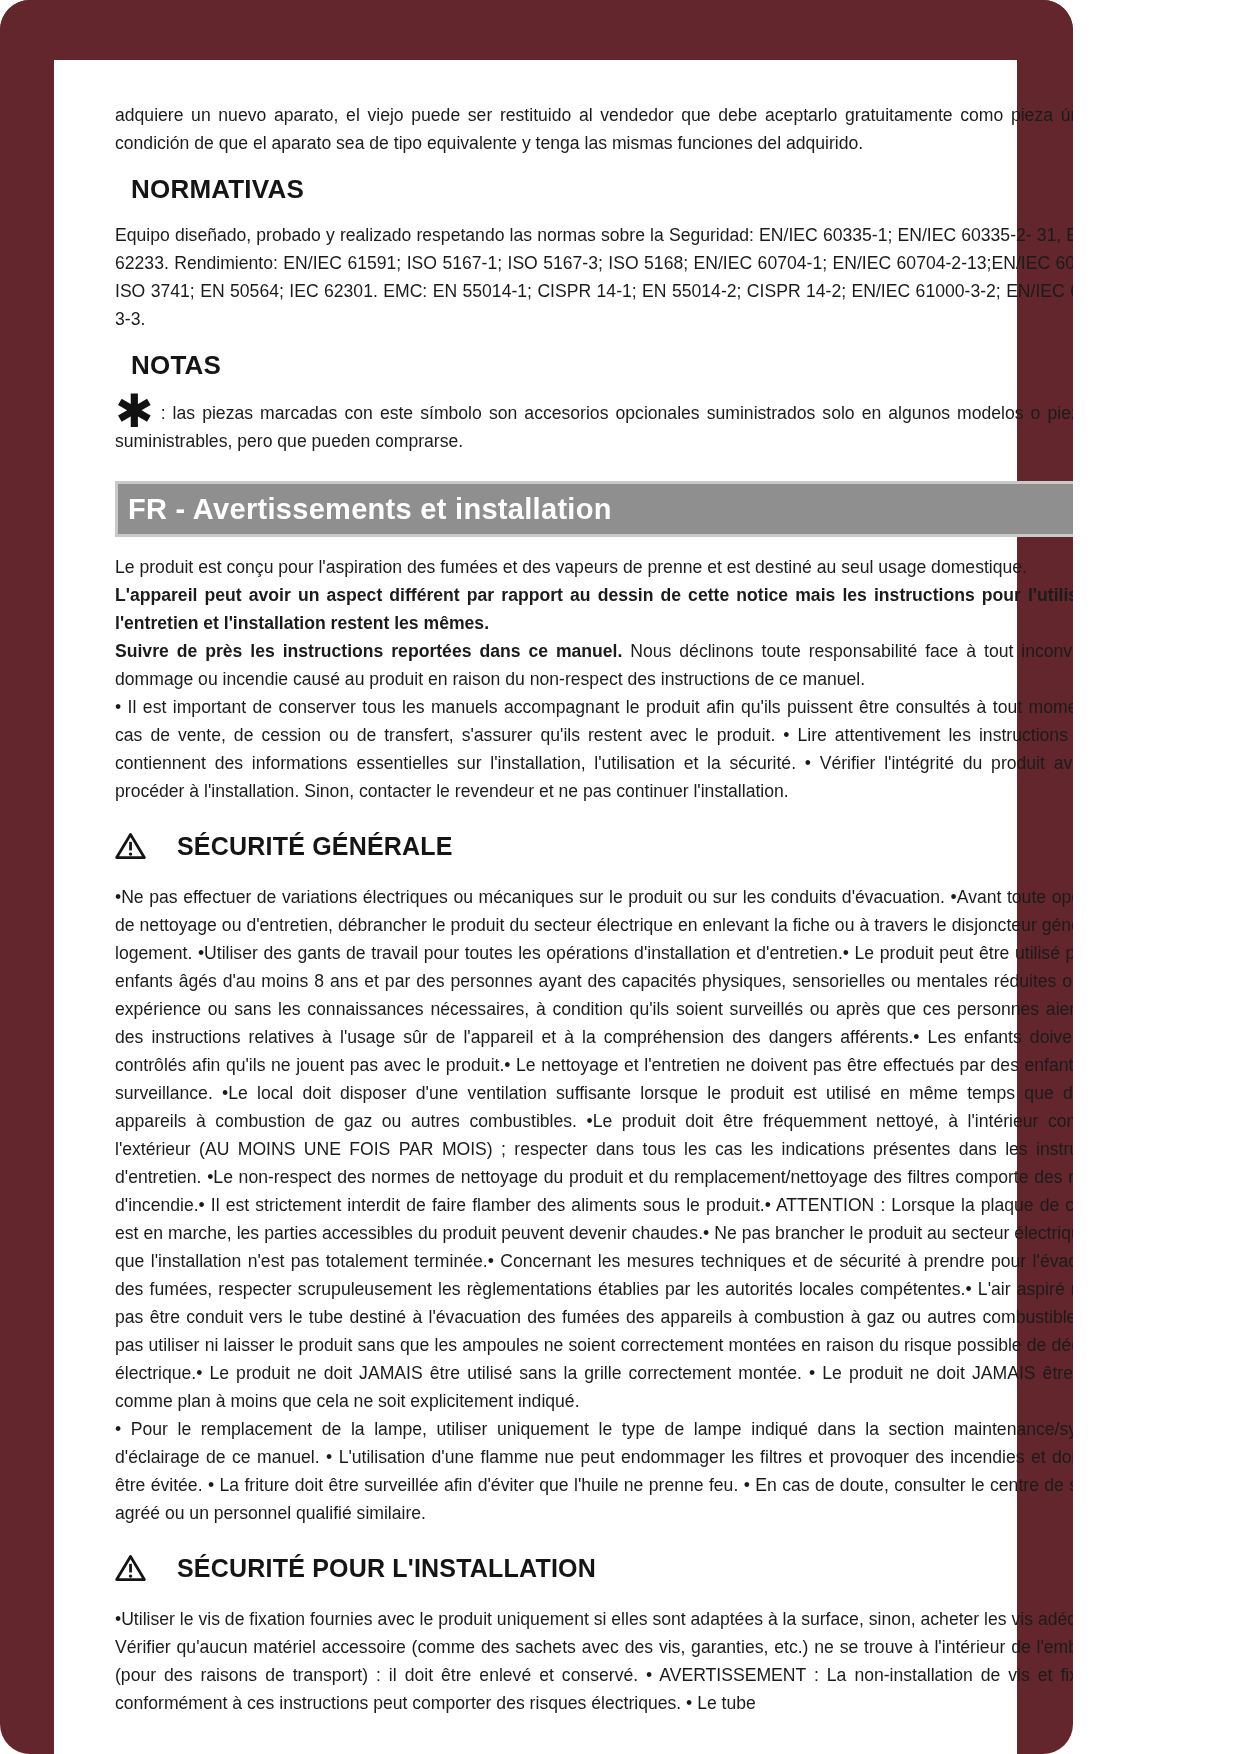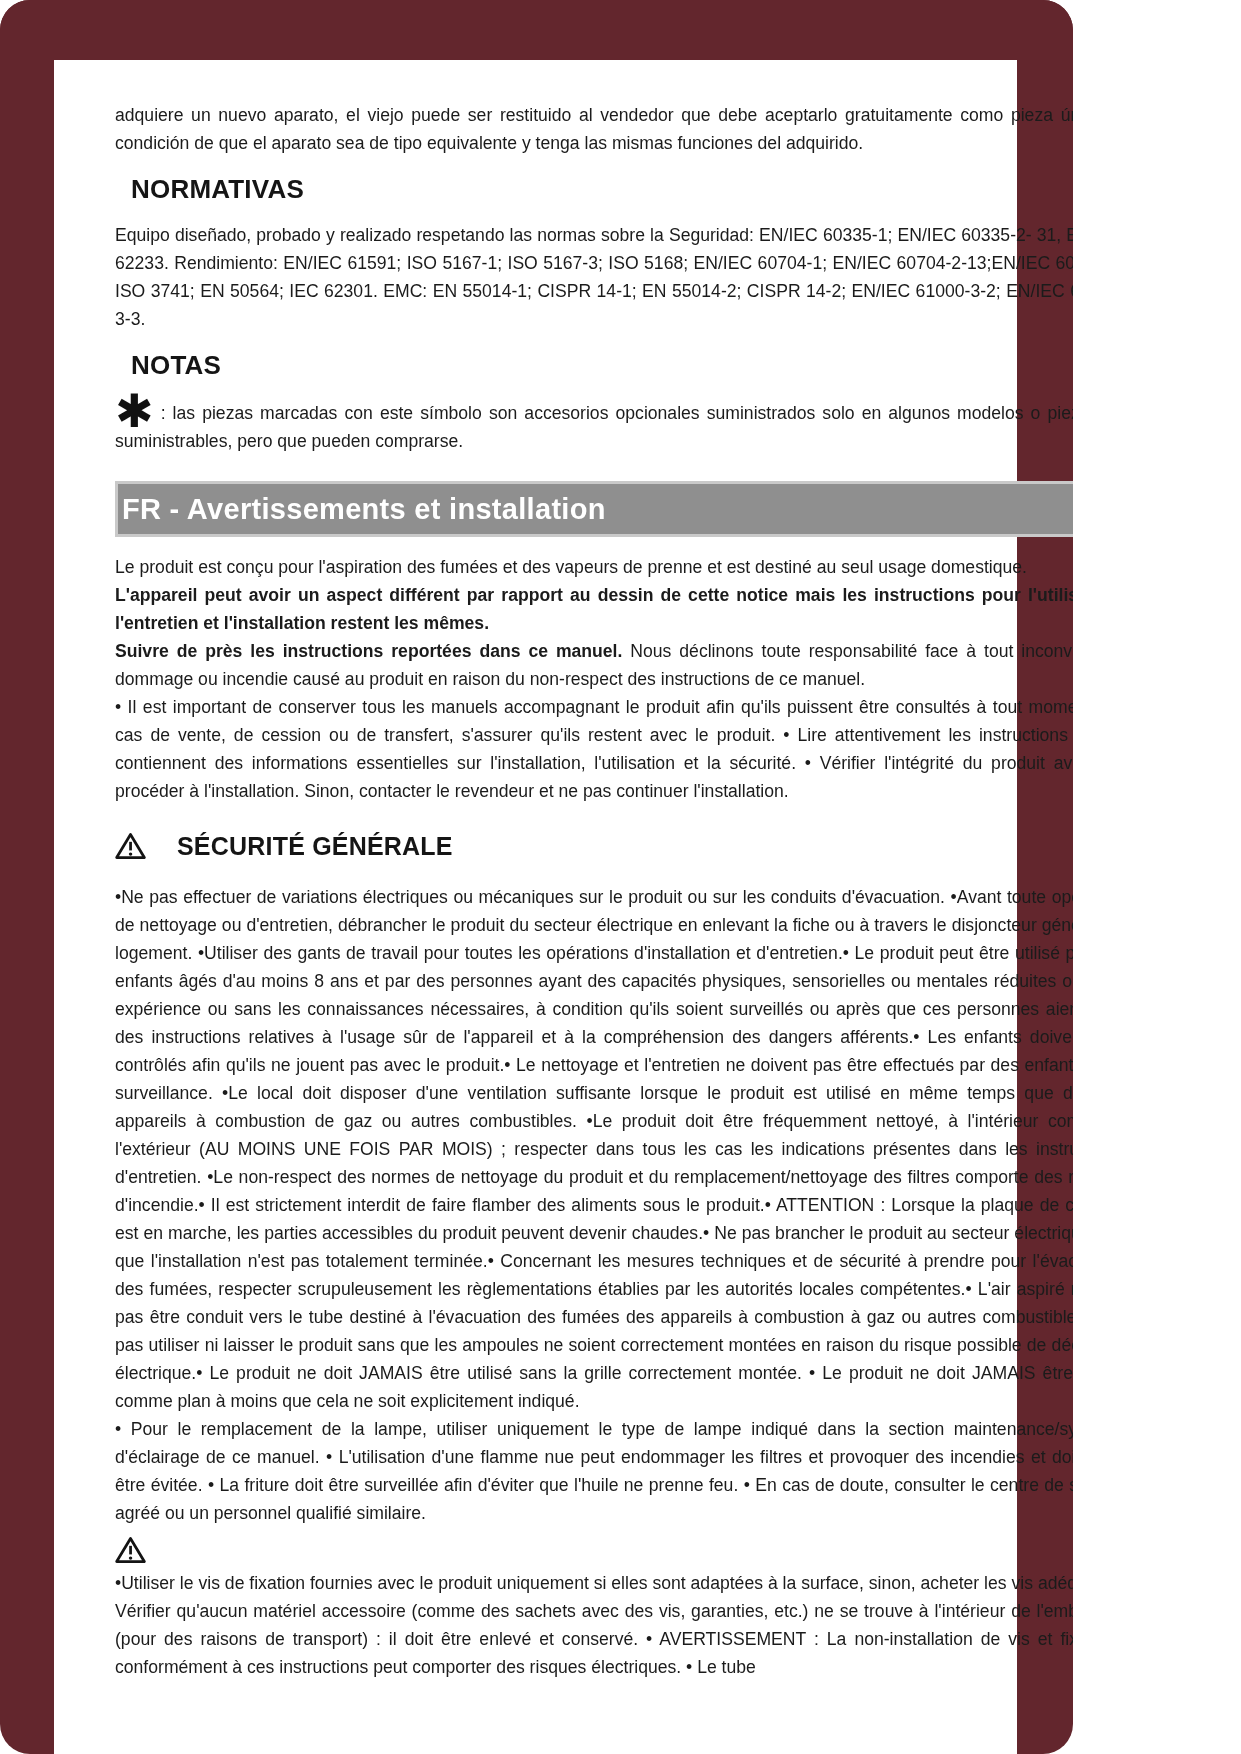--- a/index.html
+++ b/index.html
@@ -35,21 +35,21 @@
     vertical-align:-8px;font-weight:bold;color:#111;
   }
   .banner{
     margin-top:26px;margin-bottom:16px;
     width:995px;height:56px;box-sizing:border-box;
     background:#8f8f8f;border:3px solid #c9c9c9;
     display:flex;align-items:center;
   }
   .banner-title{
     color:#ffffff;font-size:29px;font-weight:bold;
-    padding-left:4px;letter-spacing:0.3px;
+    padding-left:10px;letter-spacing:0.3px;
   }
   .intro-p{margin:0;}
   .warn-head{
     display:flex;align-items:center;gap:15px;
     margin-top:9px;margin-bottom:5px;
   }
   .warn-head h2{font-size:25px;}
   .warn-icon{flex:0 0 auto;display:inline-flex;}
   .pagenum{
     text-align:center;font-size:26px;margin-top:8px;color:#222;
@@ -97,18 +97,19 @@
     <p class="body">• Pour le remplacement de la lampe, utiliser uniquement le type de lampe indiqué dans la section maintenance/système d'éclairage de ce manuel. • L'utilisation d'une flamme nue peut endommager les filtres et provoquer des incendies et doit donc être évitée. • La friture doit être surveillée afin d'éviter que l'huile ne prenne feu. • En cas de doute, consulter le centre de service agréé ou un personnel qualifié similaire.</p>
 
     <div class="warn-head">
       <span class="warn-icon">
         <svg width="31" height="28" viewBox="0 0 26 23" aria-hidden="true">
           <path d="M13 1.8 L24.6 21.2 H1.4 Z" fill="none" stroke="#141414" stroke-width="2.3" stroke-linejoin="round"></path>
           <rect x="11.9" y="8" width="2.3" height="7.2" fill="#141414"></rect>
           <circle cx="13.05" cy="18.3" r="1.45" fill="#141414"></circle>
         </svg>
       </span>
+      <h2 class="sect">SÉCURITÉ POUR L'INSTALLATION</h2>
     </div>
     <p class="body">•Utiliser le vis de fixation fournies avec le produit uniquement si elles sont adaptées à la surface, sinon, acheter les vis adéquates. Vérifier qu'aucun matériel accessoire (comme des sachets avec des vis, garanties, etc.) ne se trouve à l'intérieur de l'emballage (pour des raisons de transport) : il doit être enlevé et conservé. • AVERTISSEMENT : La non-installation de vis et fixations conformément à ces instructions peut comporter des risques électriques. • Le tube</p>
 
 
   </div>
 </div>
 
 </body></html>

